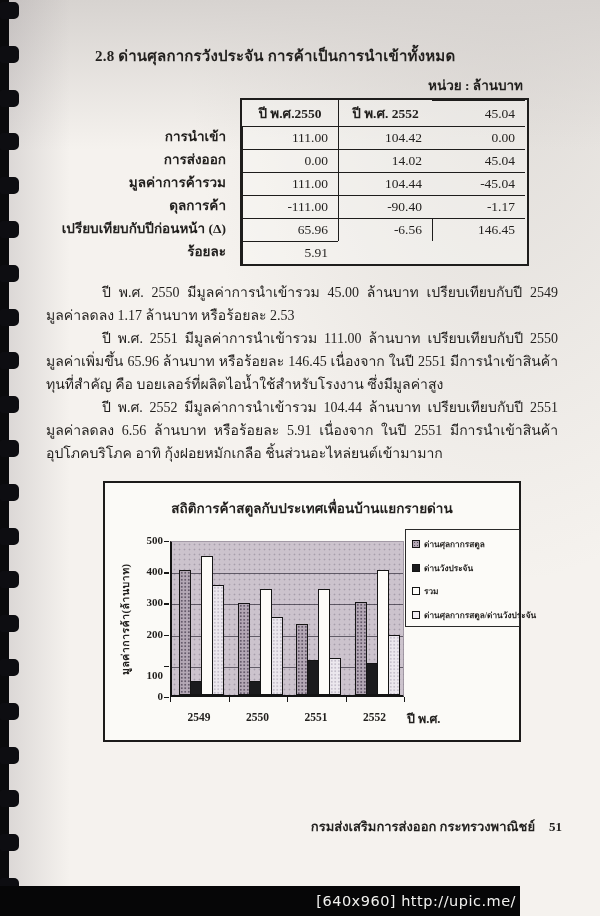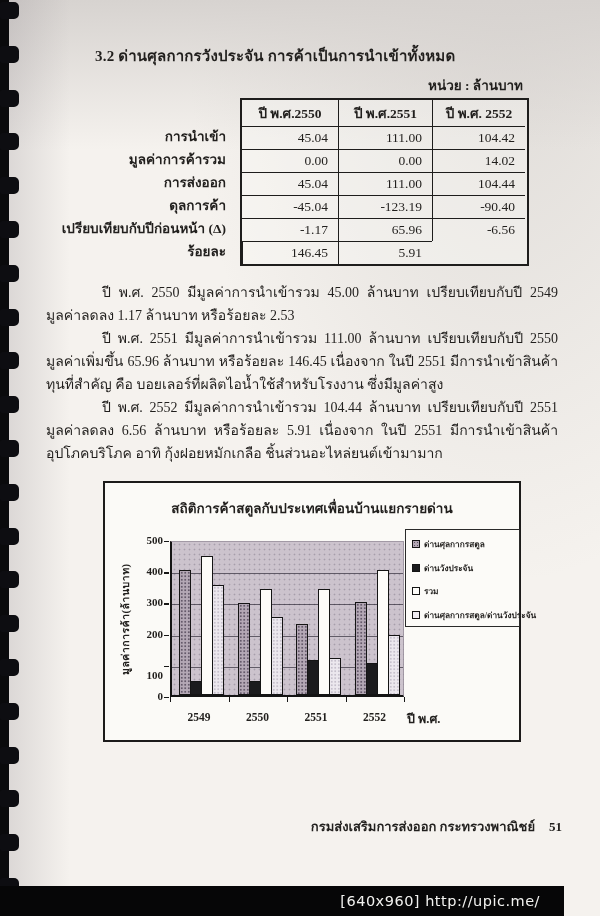--- a/index.html
+++ b/index.html
@@ -57,22 +57,22 @@
   .legend-row{display:flex;align-items:center;gap:4px;}
   .swatch{width:8px;height:8px;border:1px solid #141414;flex:0 0 auto;box-sizing:border-box;}
   .sw-dotted{background:radial-gradient(rgba(35,25,45,.6) .8px, transparent 1px) 0 0/3px 3px,#b4a8b5;}
   .sw-black{background:#1b1b1d;}
   .sw-white{background:#fdfcf9;}
   .sw-light{background:#f0ecf2;}
   .legend-label{font-size:8.3px;font-weight:bold;white-space:nowrap;}
   
   .footer{position:absolute;right:38px;top:816px;font-size:13px;font-weight:bold;}
   .footer .pageno{margin-left:14px;}
-  .bottom-strip{position:absolute;left:0;bottom:0;width:564px;height:30px;background:#060607;
-    display:flex;align-items:center;justify-content:flex-end;padding-right:24px;box-sizing:border-box;}
+  .bottom-strip{position:absolute;left:0;bottom:0;width:520px;height:30px;background:#060607;
+    display:flex;align-items:center;justify-content:flex-end;padding-right:4px;box-sizing:border-box;}
   .watermark{color:#f2f2f0;font-family:"DejaVu Sans",sans-serif;font-size:14.5px;letter-spacing:.5px;}
 </style>
 </head>
 <body>
 
 <div class="page">
 
   <div class="edge-strip"></div>
   <div id="binding">
       <div class="notch" style="top: 2px;"></div>
@@ -91,46 +91,45 @@
       <div class="notch" style="top: 571.4px;"></div>
       <div class="notch" style="top: 615.2px;"></div>
       <div class="notch" style="top: 659px;"></div>
       <div class="notch" style="top: 702.8px;"></div>
       <div class="notch" style="top: 746.6px;"></div>
       <div class="notch" style="top: 790.4px;"></div>
       <div class="notch" style="top: 834.2px;"></div>
       <div class="notch" style="top: 878px;"></div>
     </div>
 
-  <div class="heading">3.2 ด่านศุลกากรวังประจัน การค้าเป็นการนำเข้าทั้งหมด</div>
+  <div class="heading">2.8 ด่านศุลกากรวังประจัน การค้าเป็นการนำเข้าทั้งหมด</div>
   <div class="unit-label">หน่วย : ล้านบาท</div>
 
   <div class="row-labels" id="row-labels" style="padding-top: 26px;">
       <div class="row-label">การนำเข้า</div>
+      <div class="row-label">การส่งออก</div>
       <div class="row-label">มูลค่าการค้ารวม</div>
-      <div class="row-label">การส่งออก</div>
       <div class="row-label">ดุลการค้า</div>
       <div class="row-label">เปรียบเทียบกับปีก่อนหน้า (Δ)</div>
       <div class="row-label">ร้อยละ</div>
     </div>
   <div class="data-table" id="data-table">
       <div class="tcell head">ปี พ.ศ.2550</div>
-      <div class="tcell head bl">ปี พ.ศ.2551</div>
       <div class="tcell head bl">ปี พ.ศ. 2552</div>
       <div class="tcell val bt">45.04</div>
       <div class="tcell val bt bl">111.00</div>
       <div class="tcell val bt bl">104.42</div>
       <div class="tcell val bt">0.00</div>
       <div class="tcell val bt bl">0.00</div>
       <div class="tcell val bt bl">14.02</div>
       <div class="tcell val bt">45.04</div>
       <div class="tcell val bt bl">111.00</div>
       <div class="tcell val bt bl">104.44</div>
       <div class="tcell val bt">-45.04</div>
-      <div class="tcell val bt bl">-123.19</div>
+      <div class="tcell val bt bl">-111.00</div>
       <div class="tcell val bt bl">-90.40</div>
       <div class="tcell val bt">-1.17</div>
       <div class="tcell val bt bl">65.96</div>
       <div class="tcell val bt bl">-6.56</div>
       <div class="tcell val bt bl">146.45</div>
       <div class="tcell val bt bl">5.91</div>
     </div>
 
   <div class="paras" id="paras">
       <p>ปี พ.ศ. 2550 มีมูลค่าการนำเข้ารวม 45.00 ล้านบาท  เปรียบเทียบกับปี 2549 มูลค่าลดลง 1.17 ล้านบาท  หรือร้อยละ 2.53</p>

